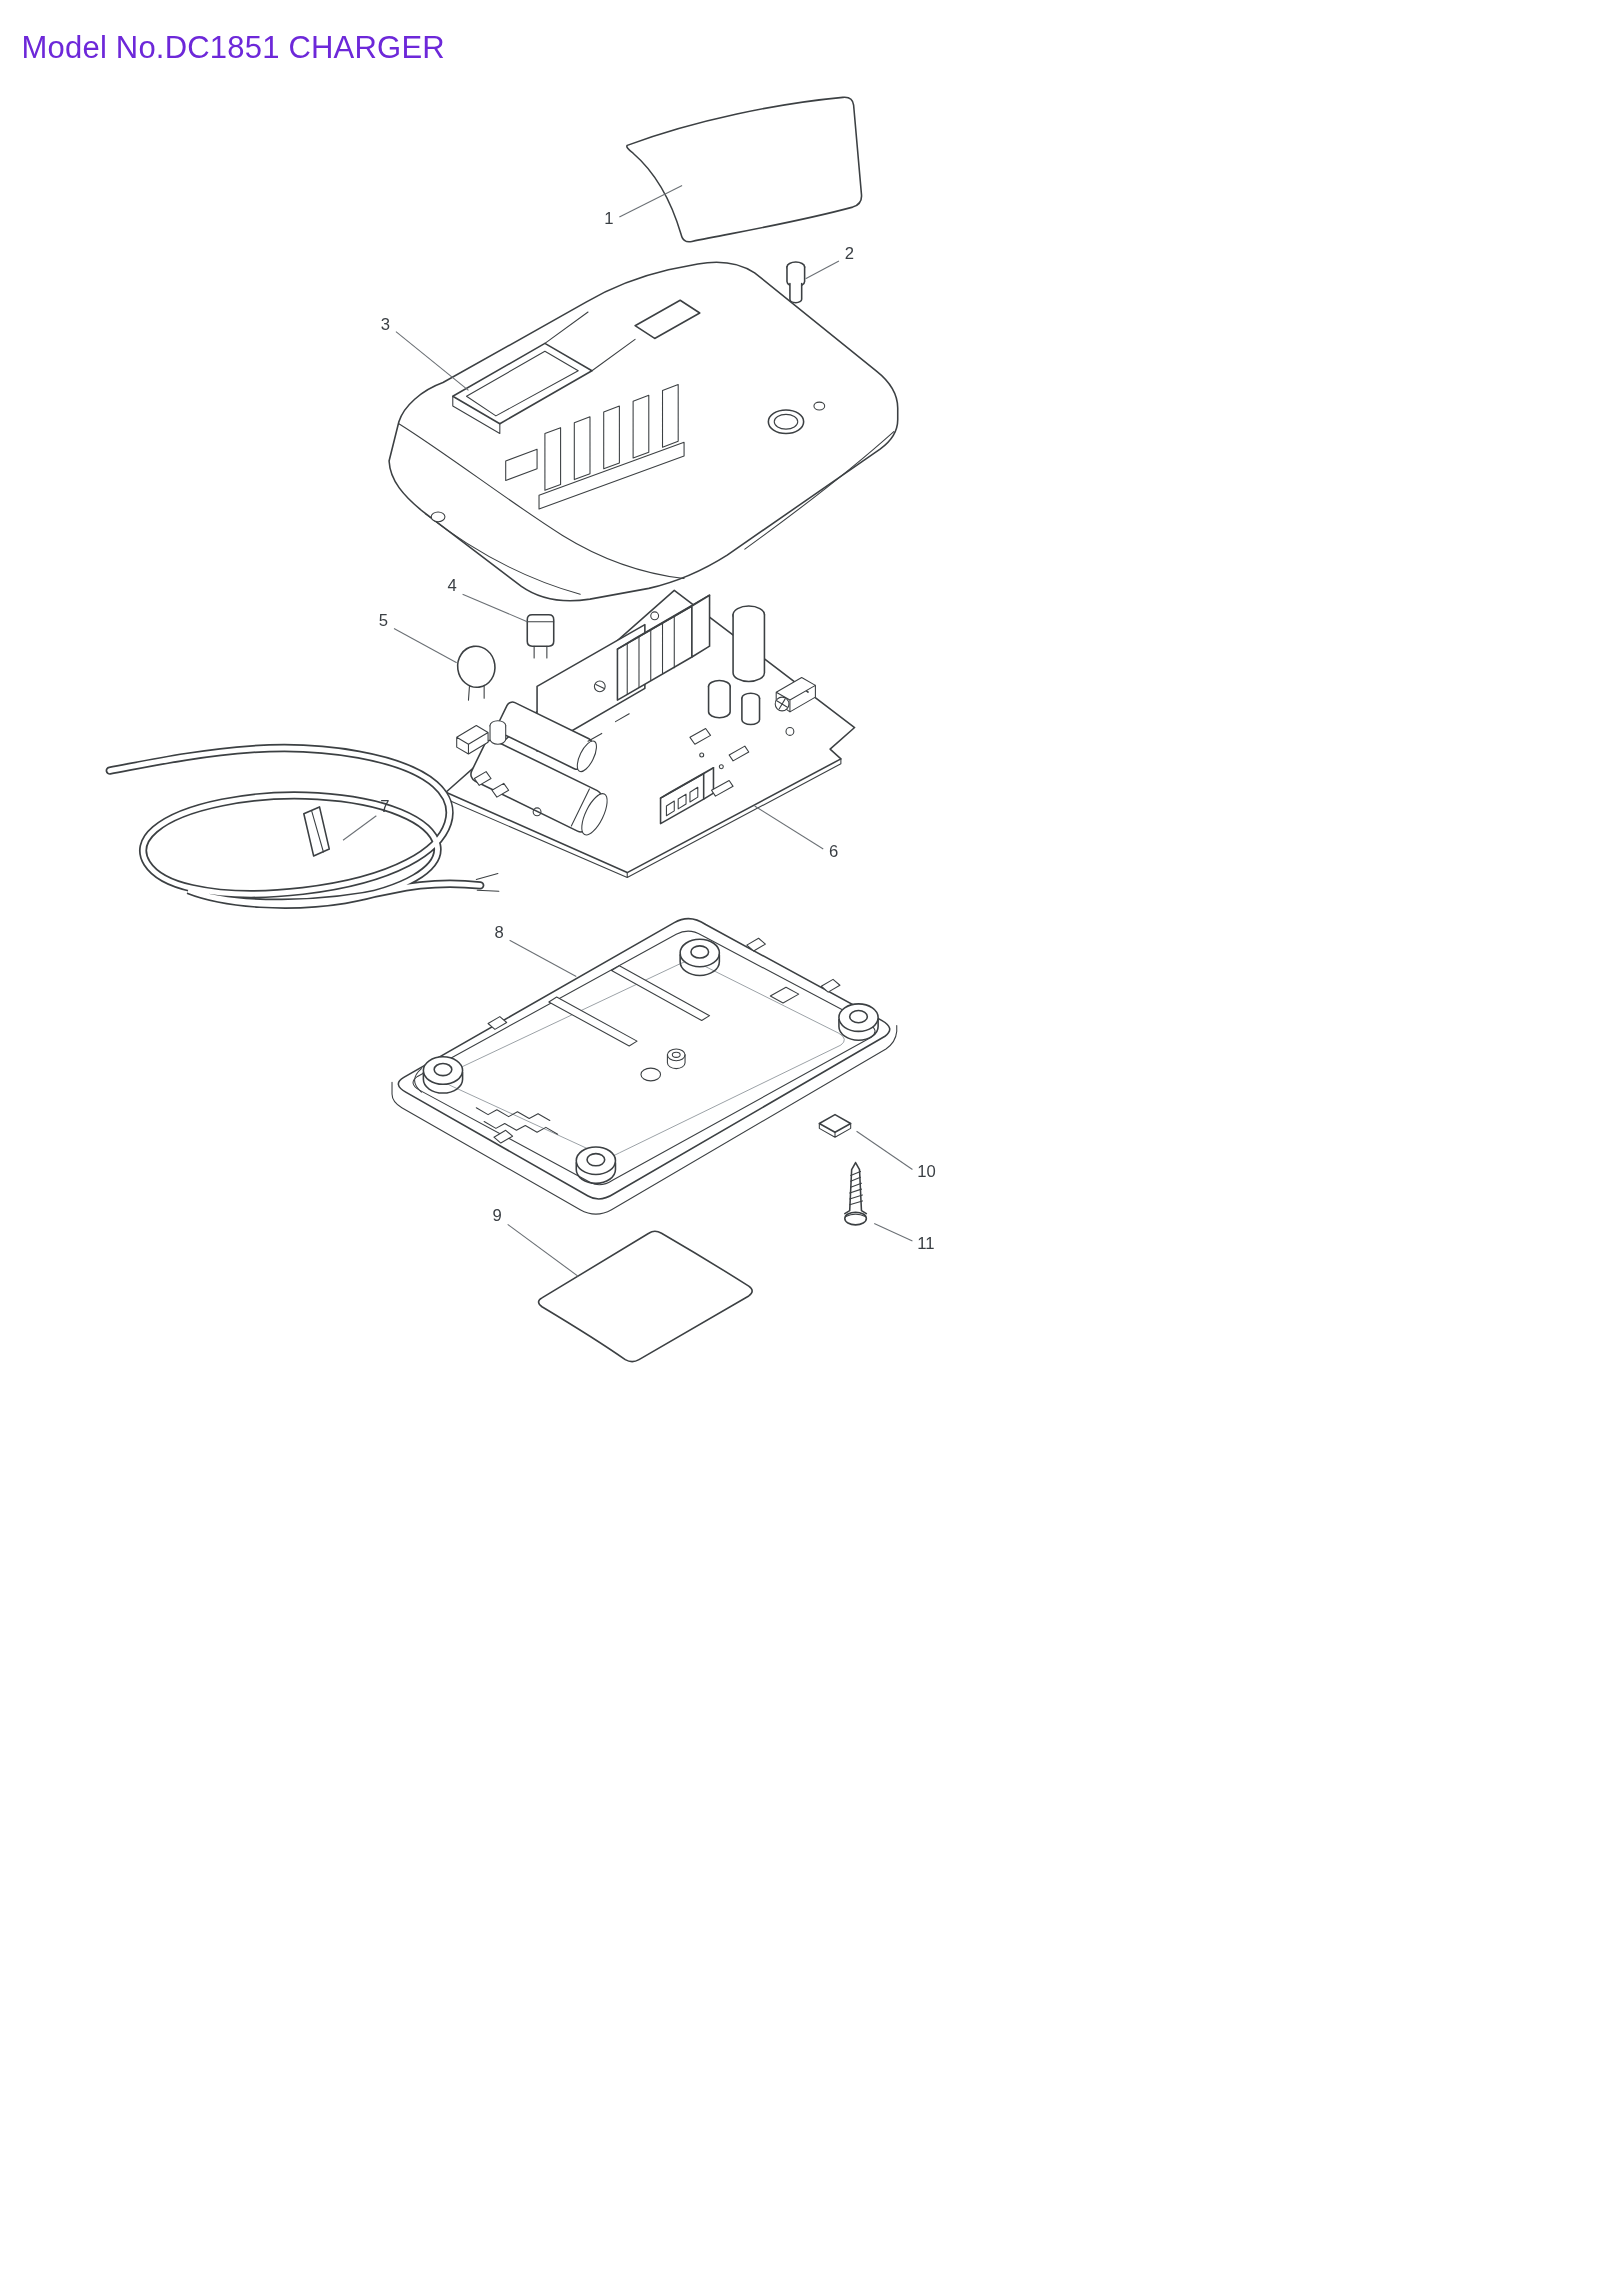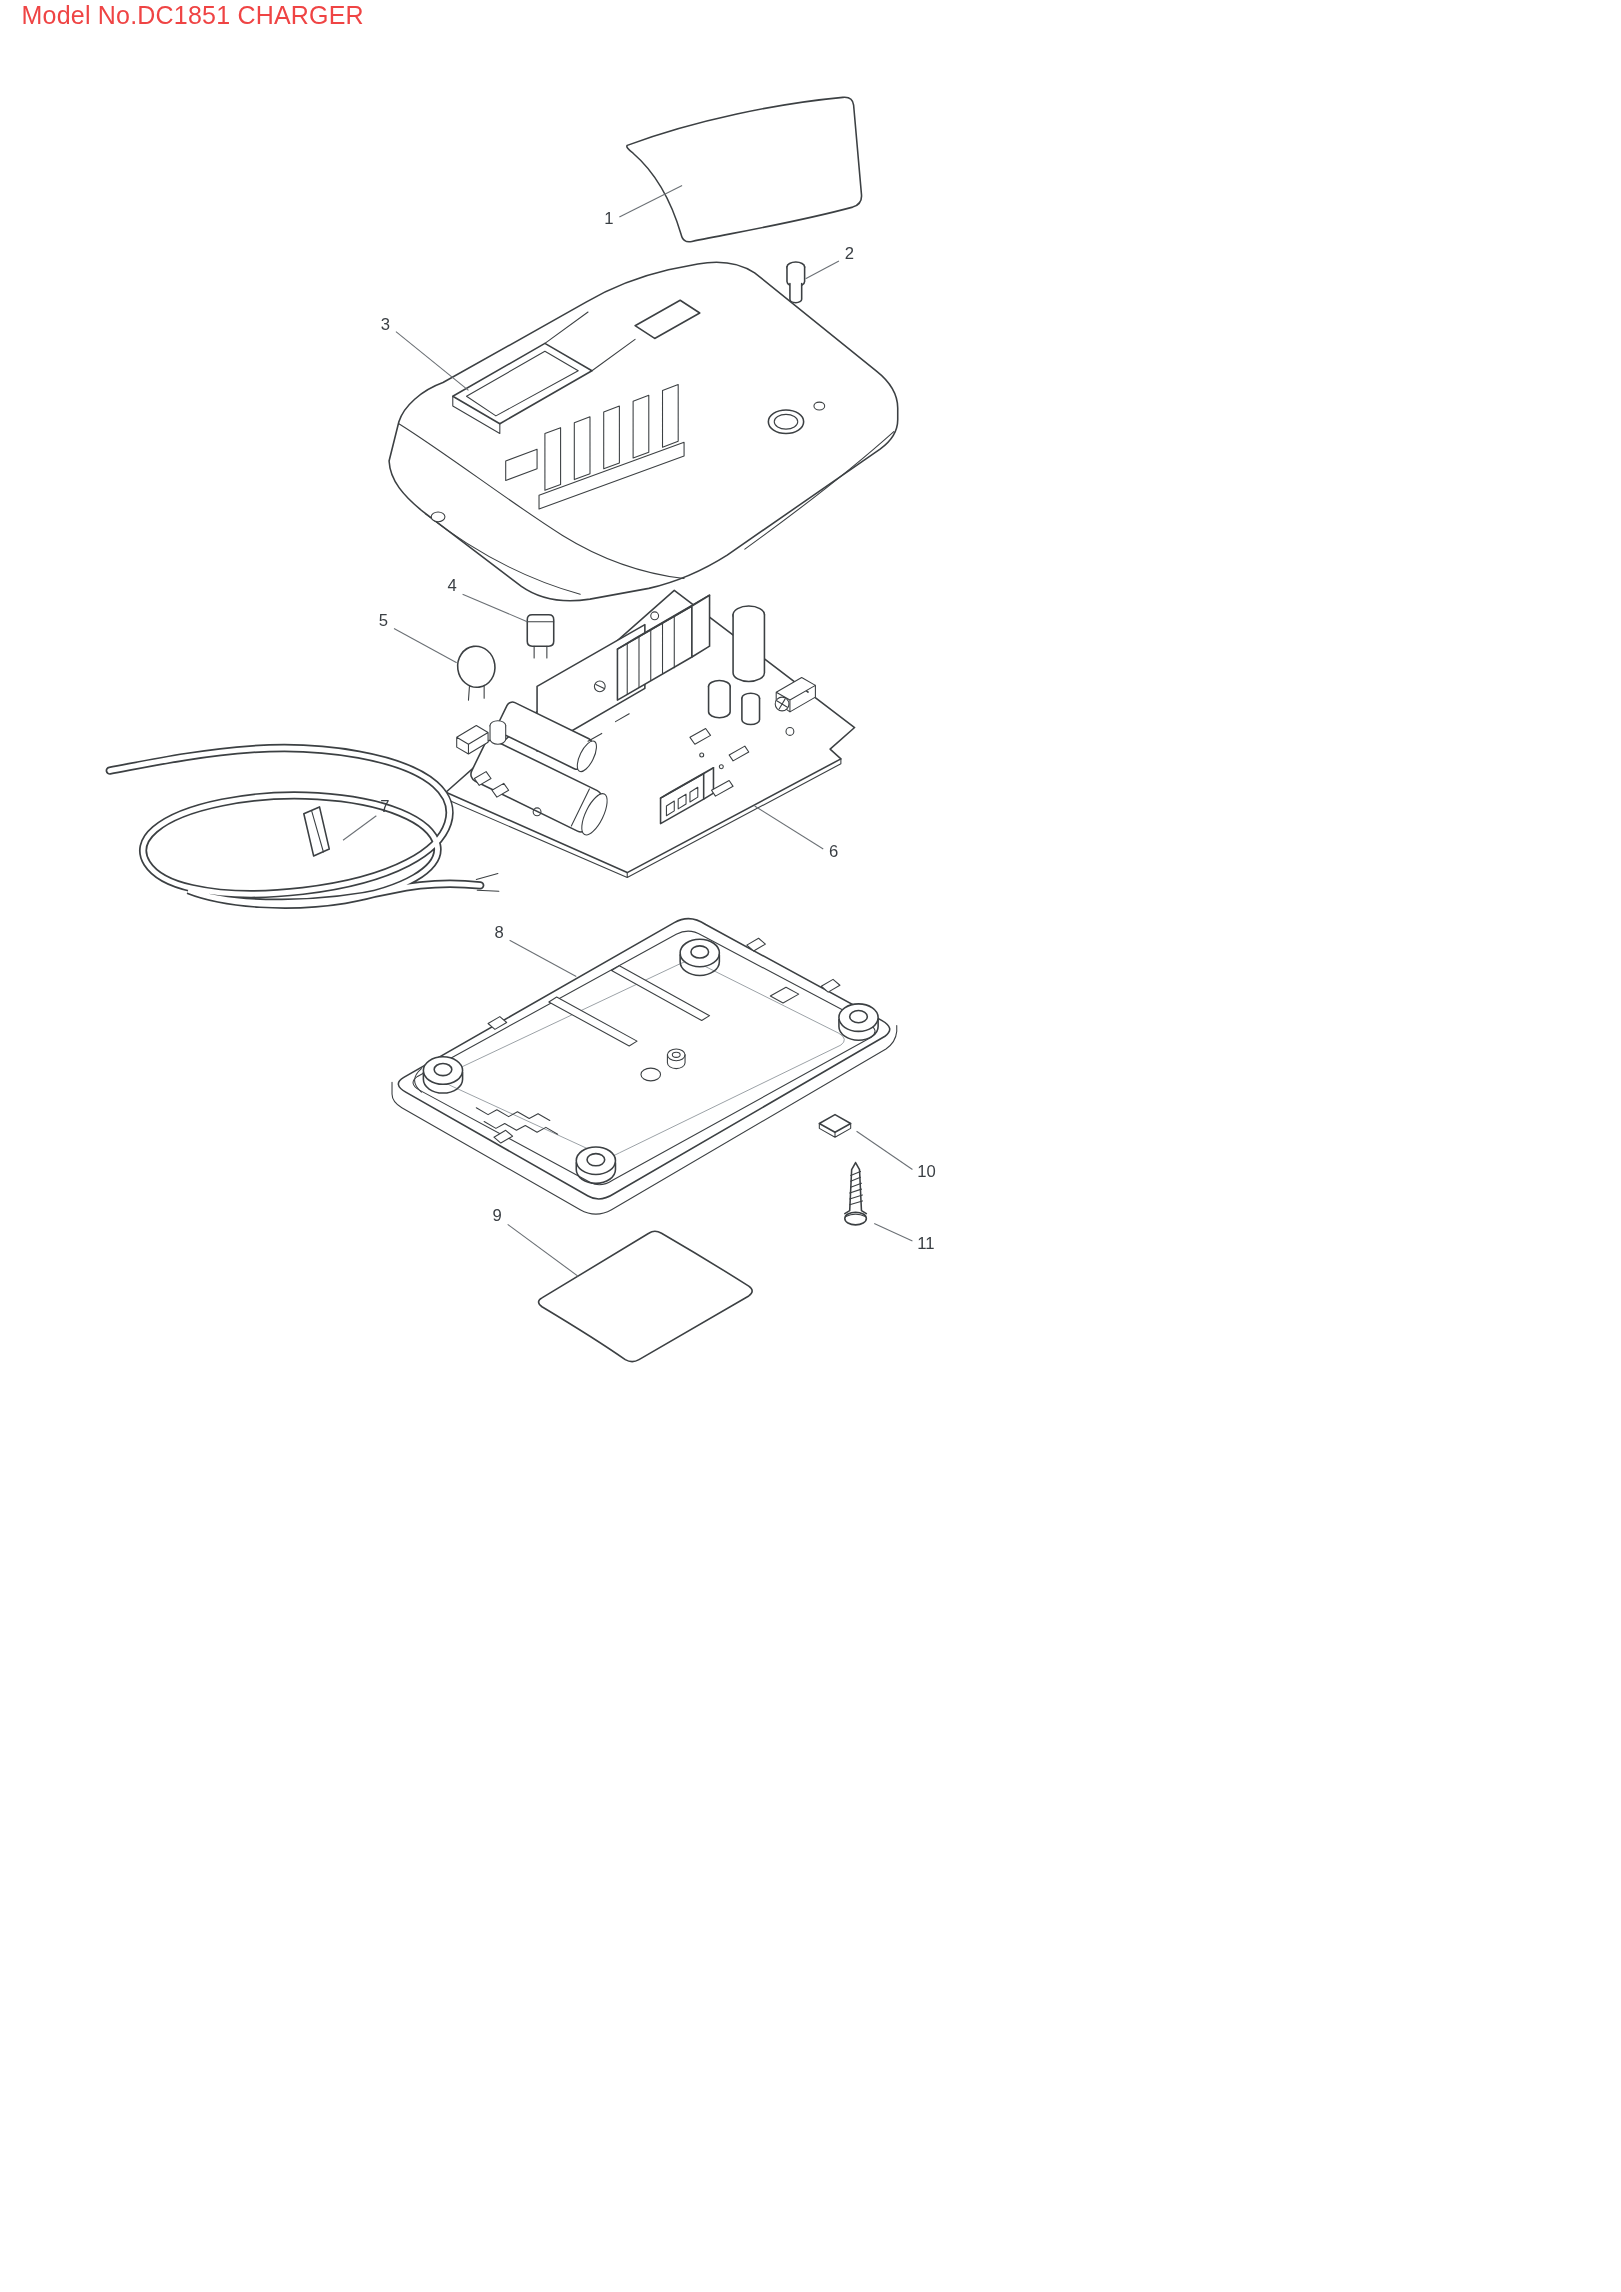--- a/index.html
+++ b/index.html
@@ -1,17 +1,17 @@
 <!DOCTYPE html>
 <html><head>
 <meta charset="utf-8">
 <style>
   html,body{margin:0;padding:0;background:#ffffff;}
   body{width:1621px;height:2293px;position:relative;font-family:"Liberation Sans",sans-serif;}
-  .title{position:absolute;left:21.6px;top:1px;font-size:25px;color:#ef4444;letter-spacing:0.2px;}
+  .title{position:absolute;left:21.6px;top:30px;font-size:31px;color:#6d28d9;letter-spacing:0.2px;}
   svg{position:absolute;left:0;top:0;}
   .ln{fill:none;stroke:#3c4043;stroke-width:1.6;stroke-linejoin:round;stroke-linecap:round;}
   .fw{fill:#ffffff;stroke:#3c4043;stroke-width:1.6;stroke-linejoin:round;stroke-linecap:round;}
   .thin{stroke-width:1.1;}
   .lt{fill:none;stroke:#9aa0a5;stroke-width:1;stroke-linejoin:round;}
   .leader{stroke:#6b7075;stroke-width:1.1;fill:none;}
   .num{font-size:17px;fill:#3a3f44;}
   .cordA{fill:none;stroke:#3c4043;stroke-width:8.5;stroke-linecap:round;}
   .cordB{fill:none;stroke:#ffffff;stroke-width:5;stroke-linecap:round;}
 </style>

